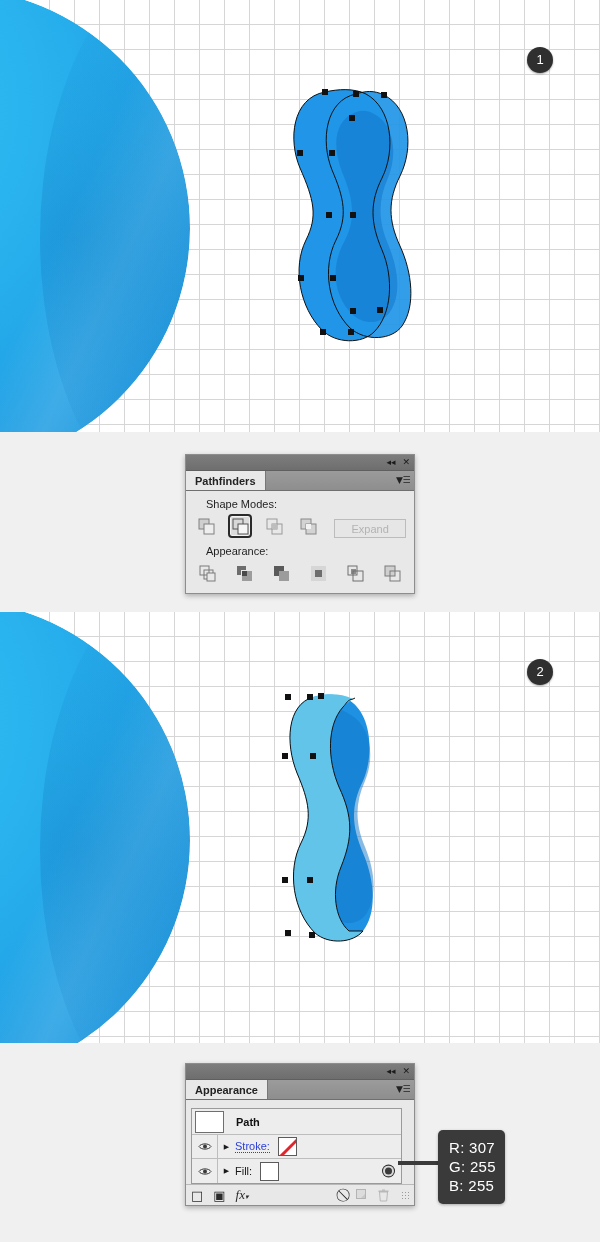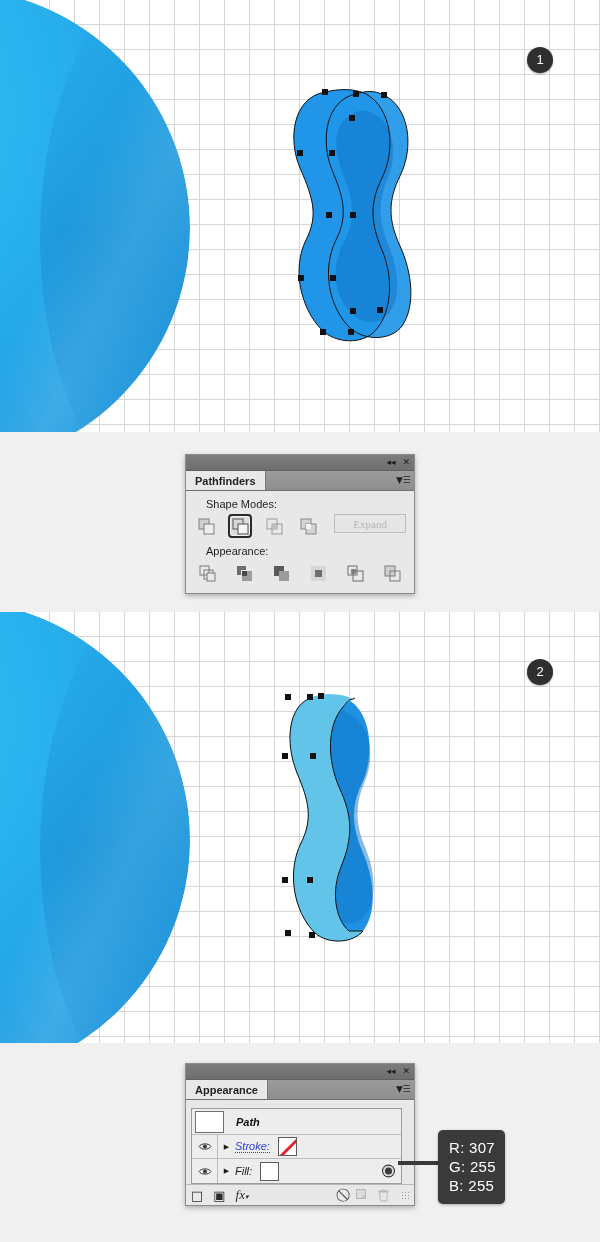--- a/index.html
+++ b/index.html
@@ -92,21 +92,21 @@
     font-size:9px; color:#222;
     font-family:"DejaVu Sans", sans-serif;
     letter-spacing:-.5px;
   }
   .panel-body { padding:6px 8px 8px 8px; }
   .section-label {
     font-size:11px; color:#1e1e1e; margin:1px 0 4px 12px;
   }
 
   
-  .pf-row { display:flex; align-items:flex-start;font-family:Liberation Serif, serif; }
+  .pf-row { display:flex; align-items:flex-end; }
   .pf-btn {
     width:26px; height:24px;
     display:flex; align-items:center; justify-content:center;
     margin-right:10px;
     border:1px solid transparent; border-radius:4px;
   }
   .pf-btn.sel {
     border:2px solid #2a2a2a;
     background:#dcdcdc;
     box-shadow:inset 0 0 0 1px #f3f3f3;
@@ -419,21 +419,21 @@
     <span class="tb-icon">◂◂</span>
     <span class="tb-icon">✕</span>
   </div>
   <div class="panel-tabrow">
     <div class="panel-tab">
       <span>Appearance</span>
     </div>
     <span class="panel-menu">▼☰</span>
   </div>
 
-  <div style="padding:4px 12px 0 5px;font-style:italic;">
+  <div style="padding:4px 12px 0 5px;">
     <div class="ap-list">
 
       <div class="ap-pathrow">
         <div class="ap-thumb"></div>
         <span class="ap-pathlabel">Path</span>
       </div>
 
       <div class="ap-row">
         <div class="ap-eye">
           <svg width="14" height="9" viewBox="0 0 14 9">

